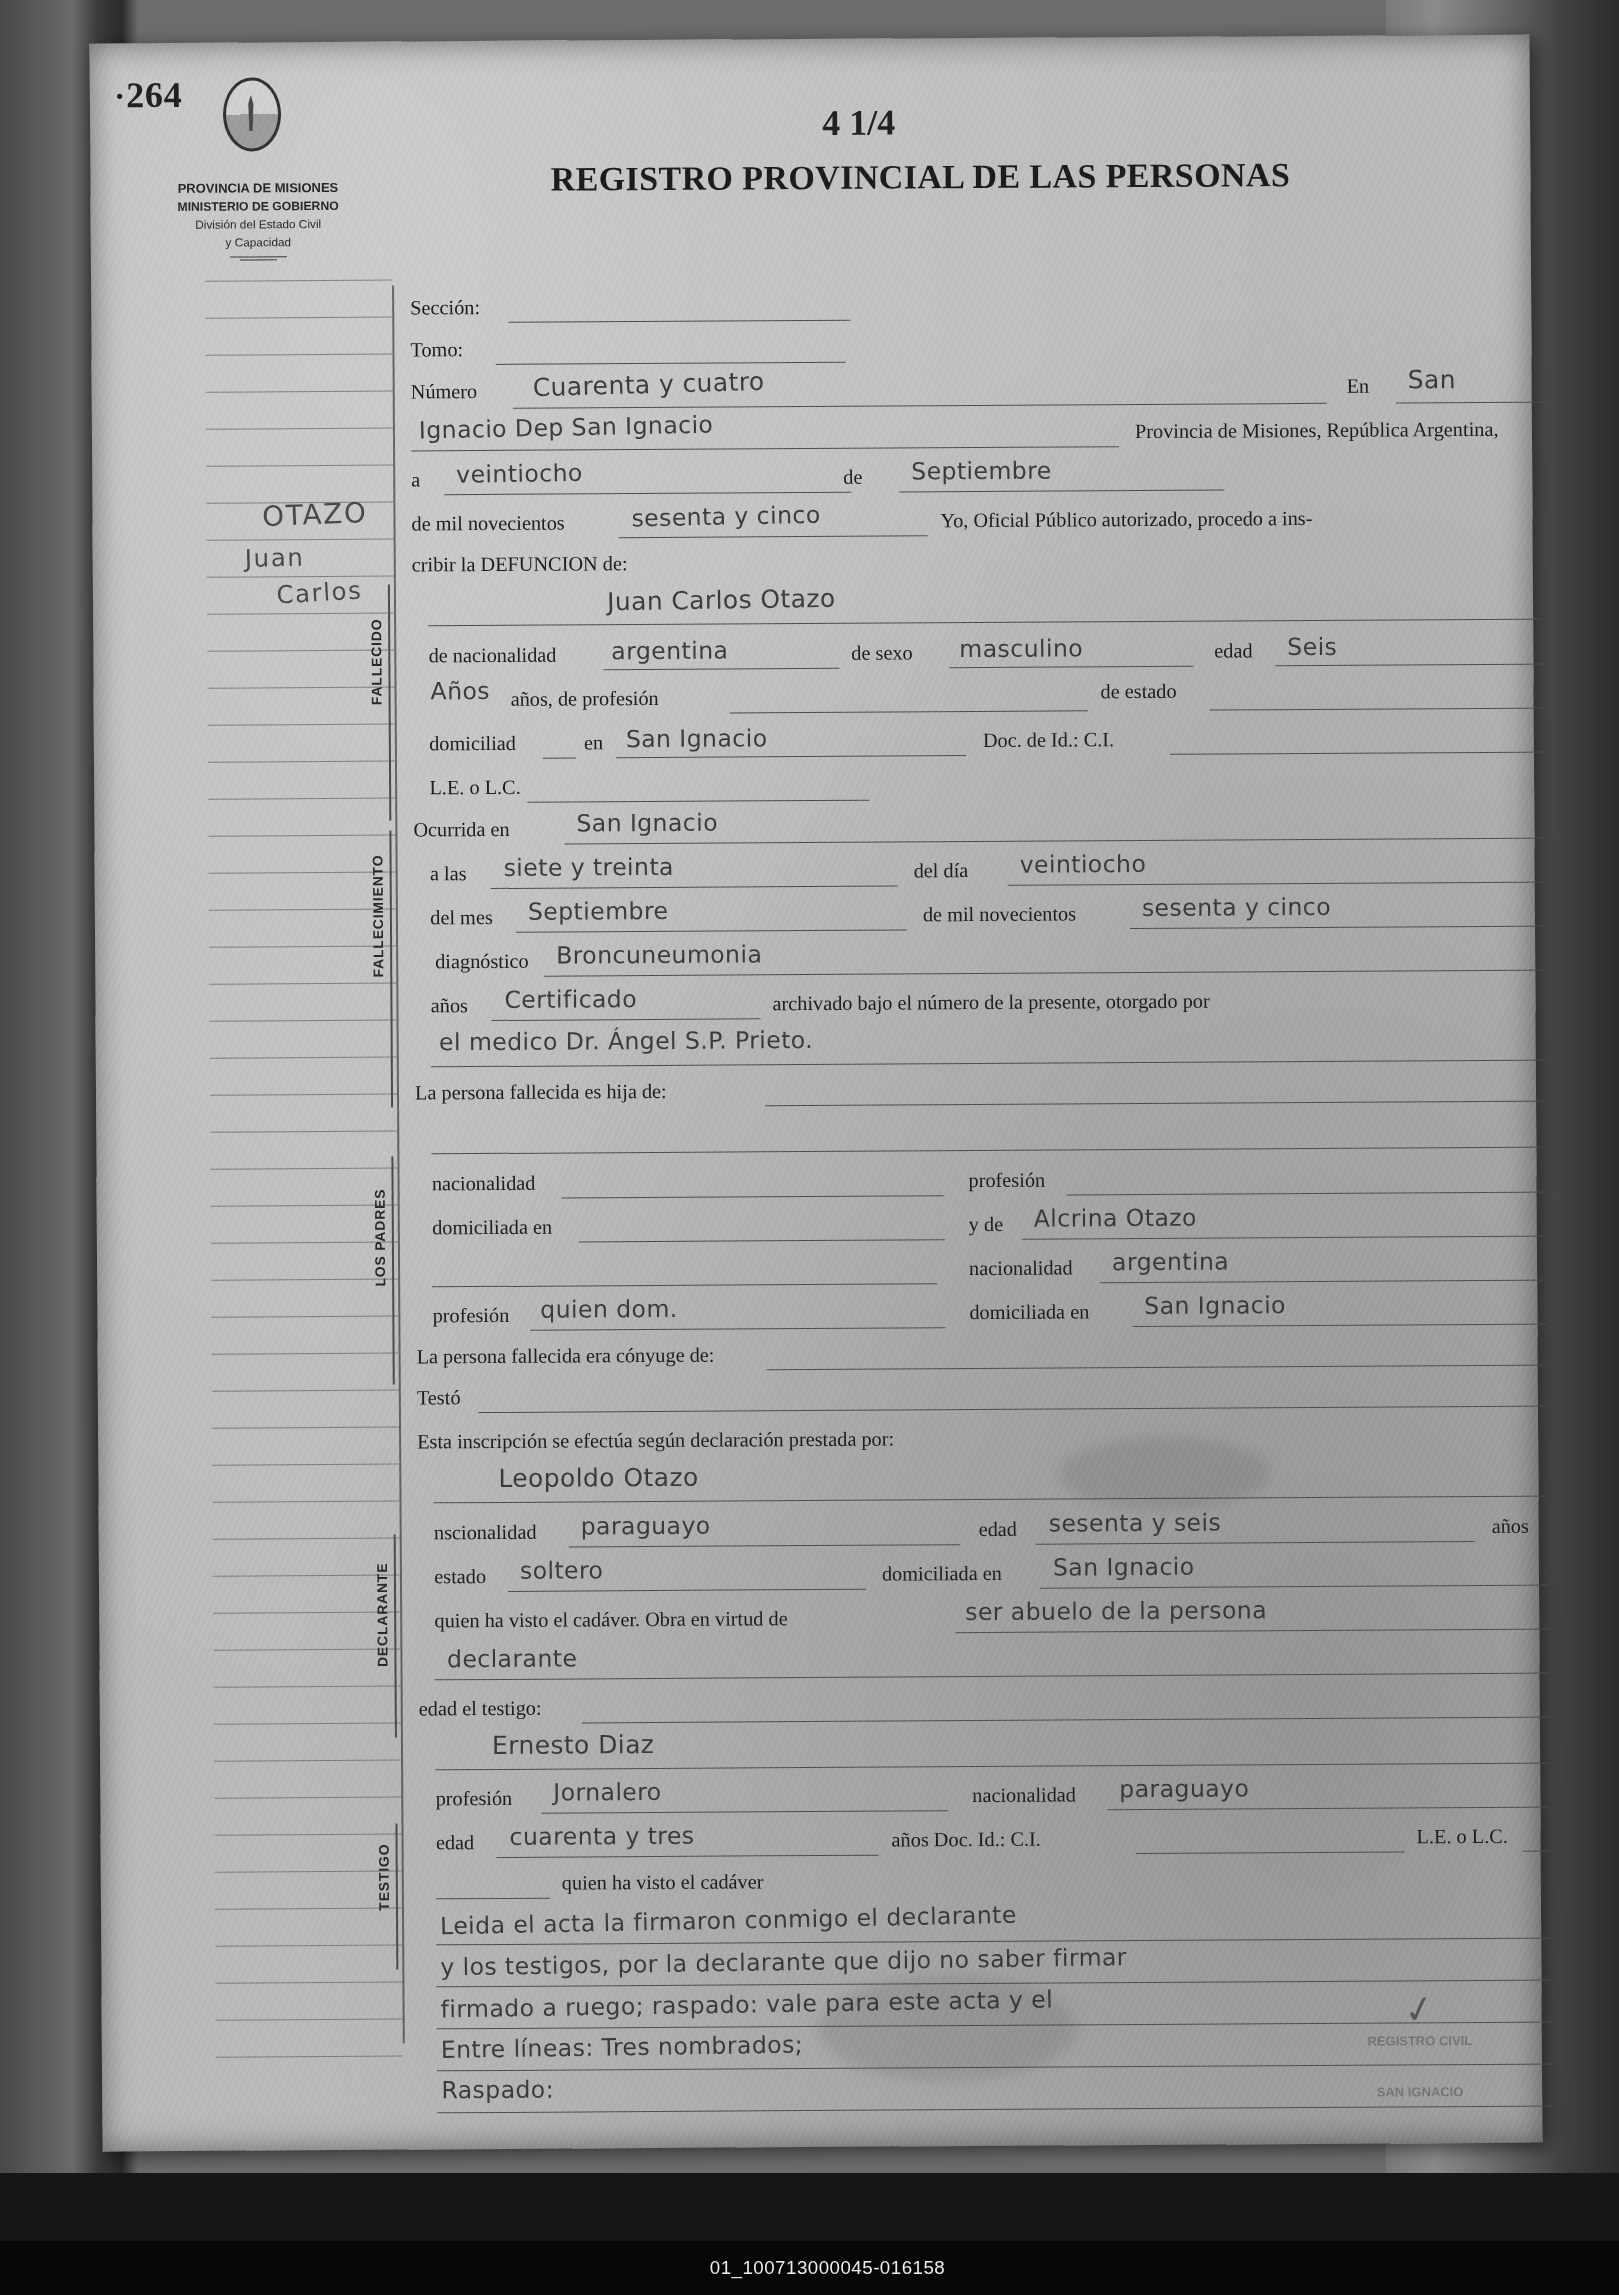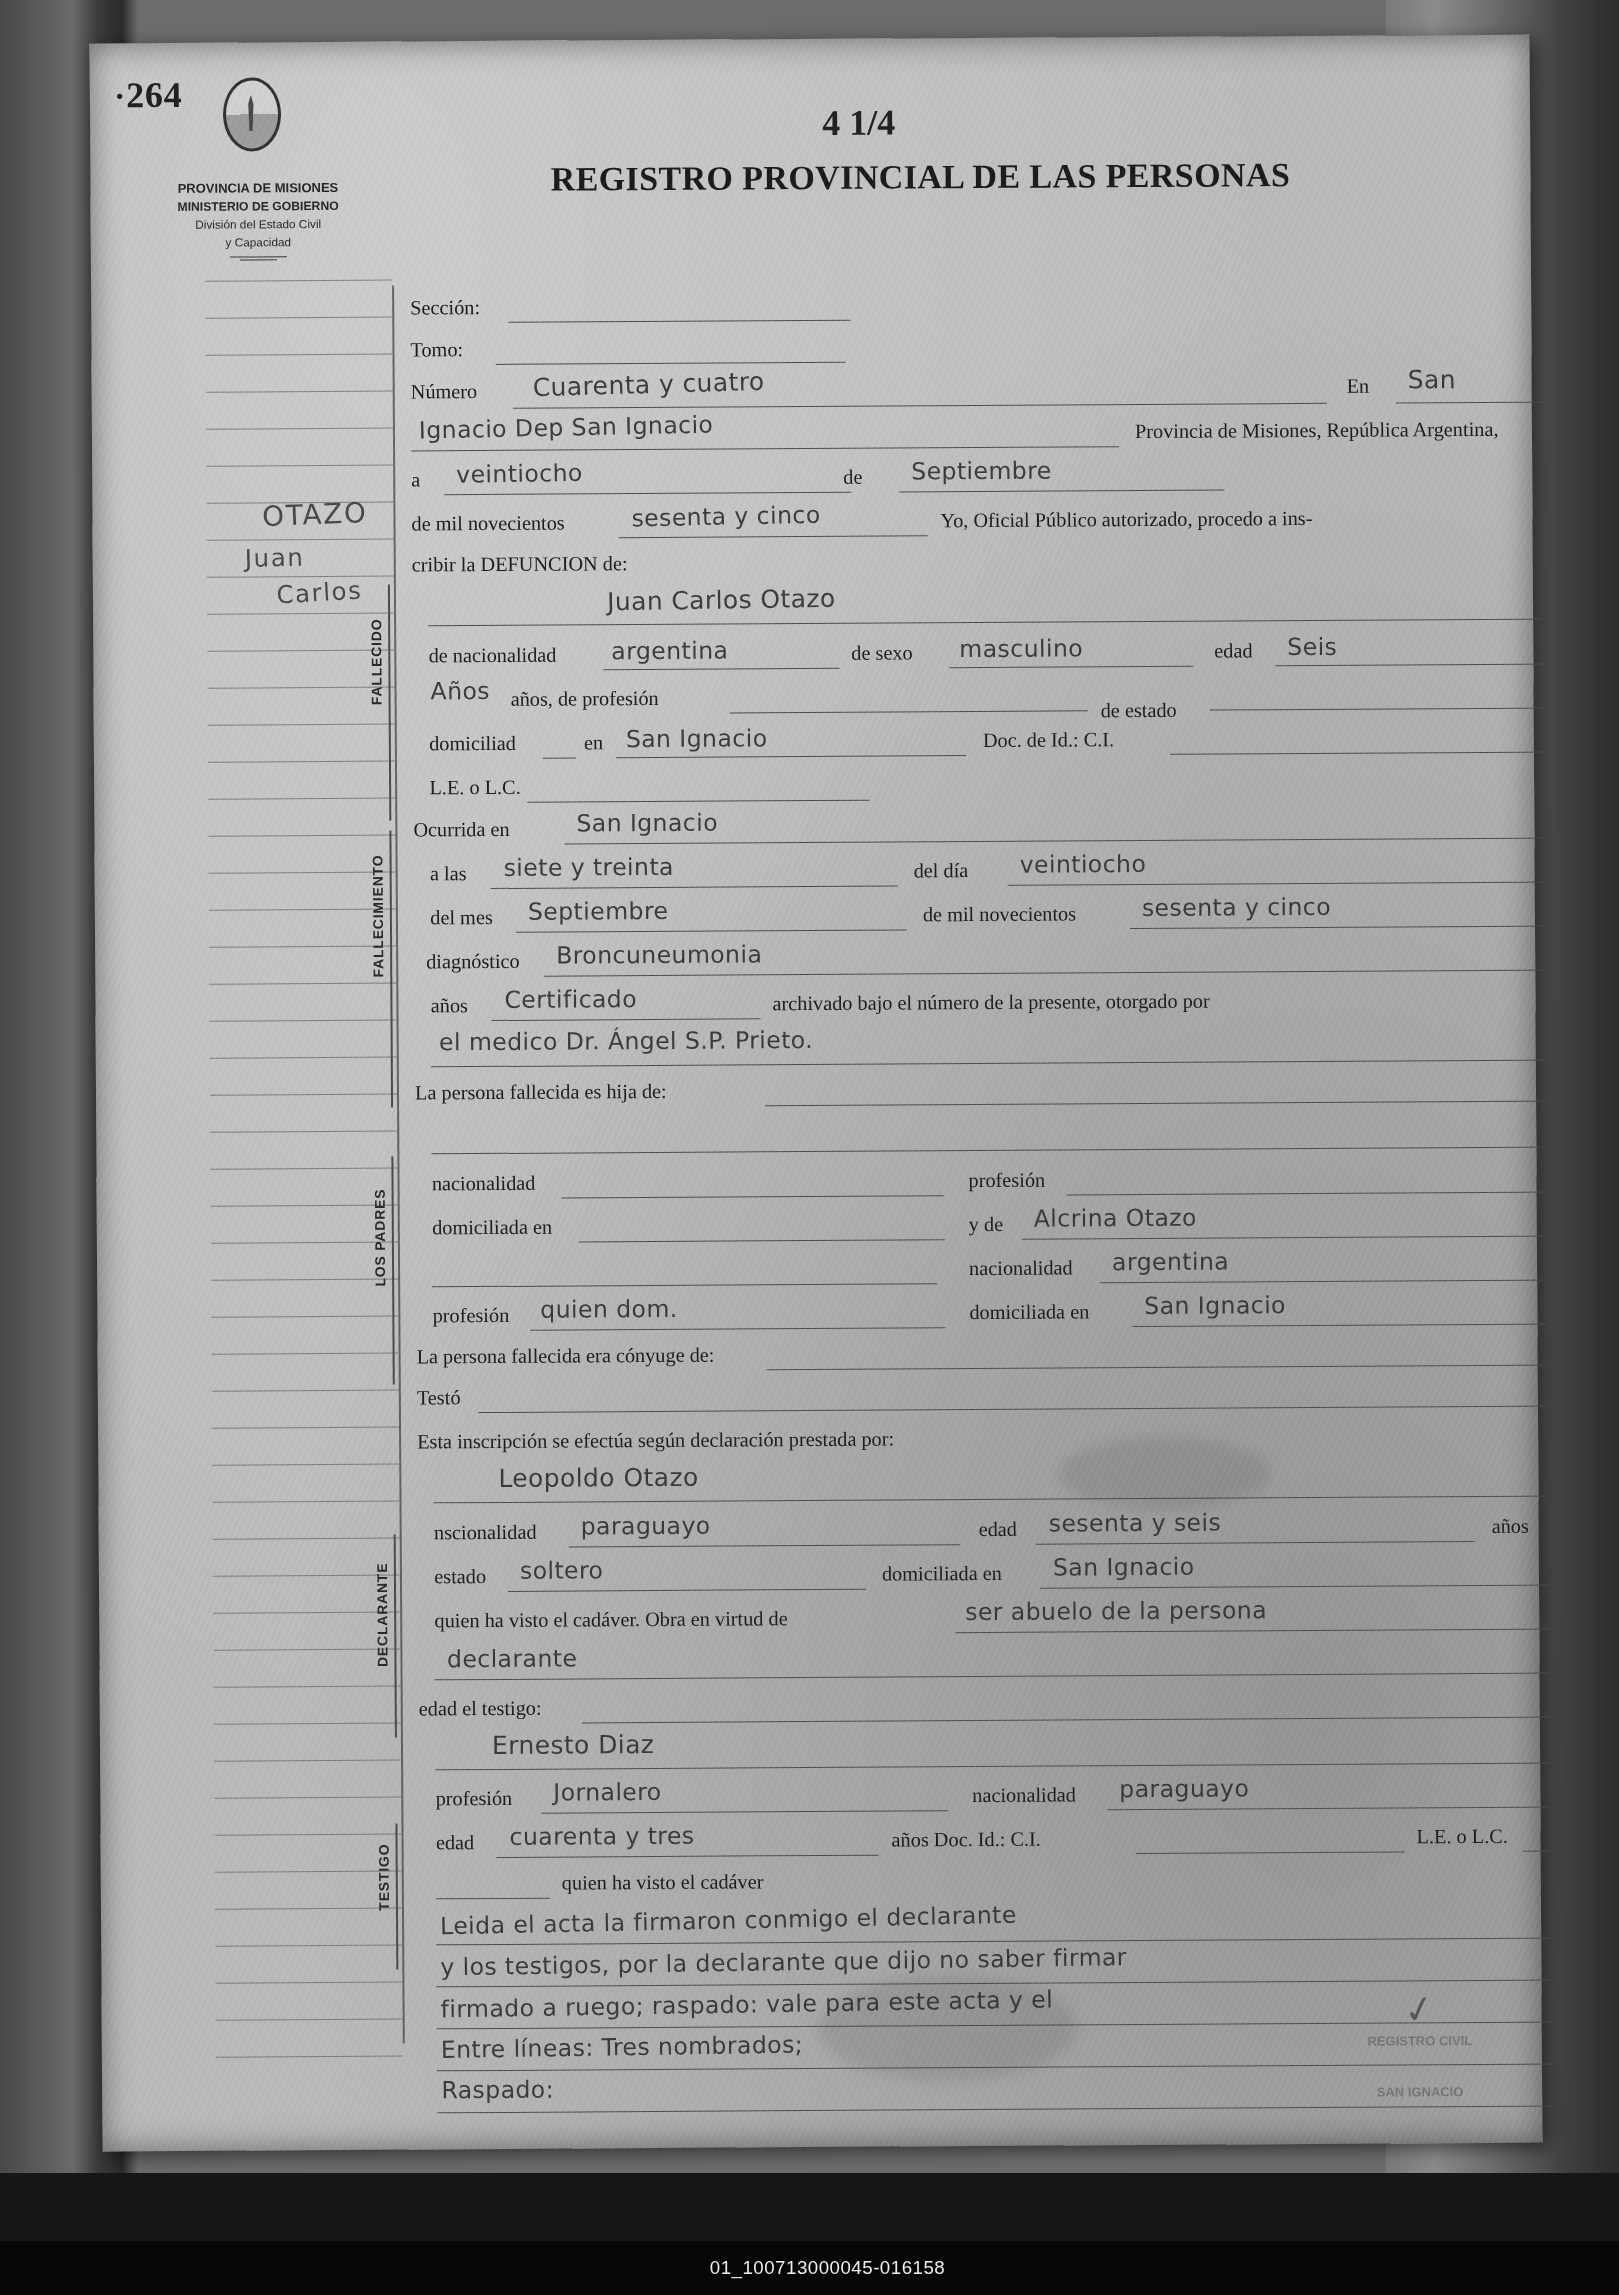--- a/index.html
+++ b/index.html
@@ -245,21 +245,21 @@
         <span class="line" style="left:537px;top:31px;width:244px;"></span>
         <span class="hw m" style="left:547px;top:1.6px;">masculino</span>
         <span class="lbl" style="left:802px;top:4.9px;">edad</span>
         <span class="line" style="left:863px;top:31px;width:269px;"></span>
         <span class="hw m" style="left:875px;top:1.6px;">Seis</span>
       </div>
       <div class="row" style="height:44px;">
         <span class="hw m" style="left:18px;top:-3.3px;">Años</span>
         <span class="lbl" style="left:98px;top:4.9px;">años, de profesión</span>
         <span class="line" style="left:317px;top:31px;width:358px;"></span>
-        <span class="lbl" style="left:688px;top:20px;">de estado</span>
+        <span class="lbl" style="left:688px;top:1px;">de estado</span>
         <span class="line" style="left:797px;top:31px;width:334px;"></span>
       </div>
       <div class="row" style="height:44px;">
         <span class="lbl" style="left:16.3px;top:4.9px;">domiciliad</span>
         <span class="line" style="left:130px;top:31px;width:33px;"></span>
         <span class="lbl" style="left:171px;top:4.9px;">en</span>
         <span class="line" style="left:203px;top:31px;width:350px;"></span>
         <span class="hw m" style="left:213px;top:1.6px;">San Ignacio</span>
         <span class="lbl" style="left:570px;top:4.9px;">Doc. de Id.: C.I.</span>
         <span class="line" style="left:757px;top:31px;width:374px;"></span>
@@ -287,21 +287,21 @@
       </div>
       <div class="row" style="height:44px;">
         <span class="lbl" style="left:16.3px;top:4.9px;">del mes</span>
         <span class="line" style="left:102px;top:31px;width:391px;"></span>
         <span class="hw m" style="left:114px;top:0px;">Septiembre</span>
         <span class="lbl" style="left:509px;top:4.9px;">de mil novecientos</span>
         <span class="line" style="left:716px;top:31px;width:415px;"></span>
         <span class="hw m" style="left:728px;top:0px;">sesenta y cinco</span>
       </div>
       <div class="row" style="height:44px;">
-        <span class="lbl" style="left:12px;top:4.9px;">diagnóstico</span>
+        <span class="lbl" style="left:21px;top:4.9px;">diagnóstico</span>
         <span class="line" style="left:130px;top:31px;width:1001px;"></span>
         <span class="hw m" style="left:142px;top:0px;">Broncuneumonia</span>
       </div>
       <div class="row" style="height:44px;">
         <span class="lbl" style="left:16.3px;top:4.9px;">años</span>
         <span class="line" style="left:77px;top:31px;width:269px;"></span>
         <span class="hw m" style="left:90px;top:0px;">Certificado</span>
         <span class="lbl" style="left:358px;top:4.9px;">archivado bajo el número de la presente, otorgado por</span>
       </div>
       <div class="row" style="height:46px;">

